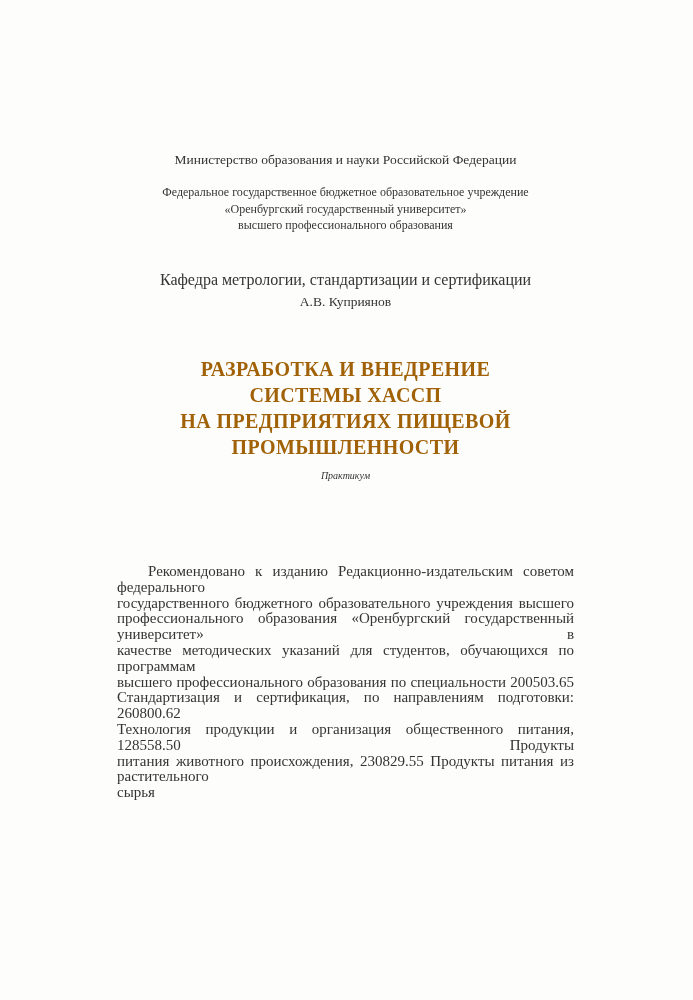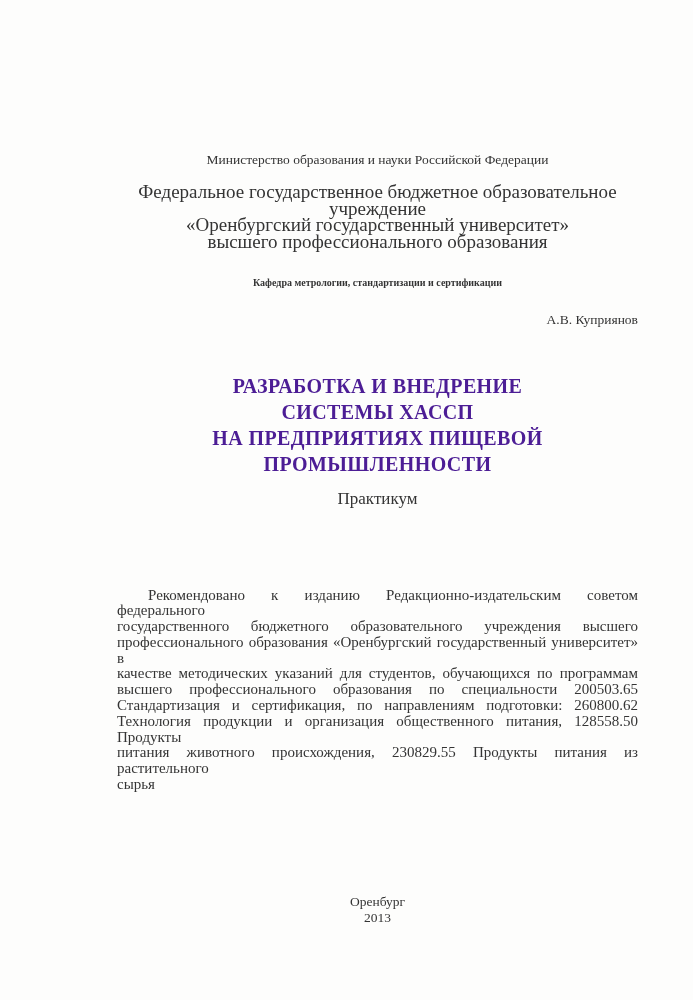--- a/index.html
+++ b/index.html
@@ -9,59 +9,58 @@
   }
   .page {
     position: relative;
     width: 693px;
     height: 1000px;
     margin: 0;
     background: #fdfdfc;
     font-family: "Liberation Serif", "DejaVu Serif", serif;
     color: #343434;
     box-sizing: border-box;
-    padding: 0 55px 0 117px;
+    padding: 0 119px 0 117px;
     overflow: hidden;
   }
   .centered { text-align: center; }
 
   .ministry {
     margin-top: 151px;
     font-size: 13.5px;
     line-height: 18px;
   }
   .institution {
     margin-top: 15px;
-    font-size: 19px;
+    font-size: 12px;
     line-height: 16.5px;
   }
   .department {
-    margin-top: 25px;
-    font-size: 10px;
+    margin-top: 38px;
+    font-size: 16px;
     line-height: 16.5px;
-    font-weight: bold;
   }
   .author {
-    margin-top: 20px;
+    margin-top: 6px;
     font-size: 13.5px;
     line-height: 16.5px;
-    text-align: right;
   }
   .doc-title {
     margin-top: 45px;
     font-size: 20px;
     line-height: 26px;
     font-weight: bold;
-    color: #4c1d95;
+    color: #a16207;
     letter-spacing: 0.4px;
   }
   .subtitle {
-    margin-top: 14px;
-    font-size: 17px;
+    margin-top: 8px;
+    font-size: 10px;
     line-height: 16.5px;
+    font-style: italic;
   }
   .recommendation {
     margin-top: 80px;
     font-size: 15px;
     line-height: 15.8px;
   }
   .para-line {
     text-align: justify;
     text-align-last: justify;
   }
@@ -104,18 +103,14 @@
     <div class="para-line">государственного бюджетного образовательного учреждения высшего</div>
     <div class="para-line">профессионального образования «Оренбургский государственный университет» в</div>
     <div class="para-line">качестве методических указаний для студентов, обучающихся по программам</div>
     <div class="para-line">высшего профессионального образования по специальности 200503.65</div>
     <div class="para-line">Стандартизация и сертификация, по направлениям подготовки: 260800.62</div>
     <div class="para-line">Технология продукции и организация общественного питания, 128558.50 Продукты</div>
     <div class="para-line">питания животного происхождения, 230829.55 Продукты питания из растительного</div>
     <div class="para-line last">сырья</div>
   </div>
 
-  <div class="imprint centered">
-    <div>Оренбург</div>
-    <div>2013</div>
-  </div>
 
 </div>
 
 </body></html>

